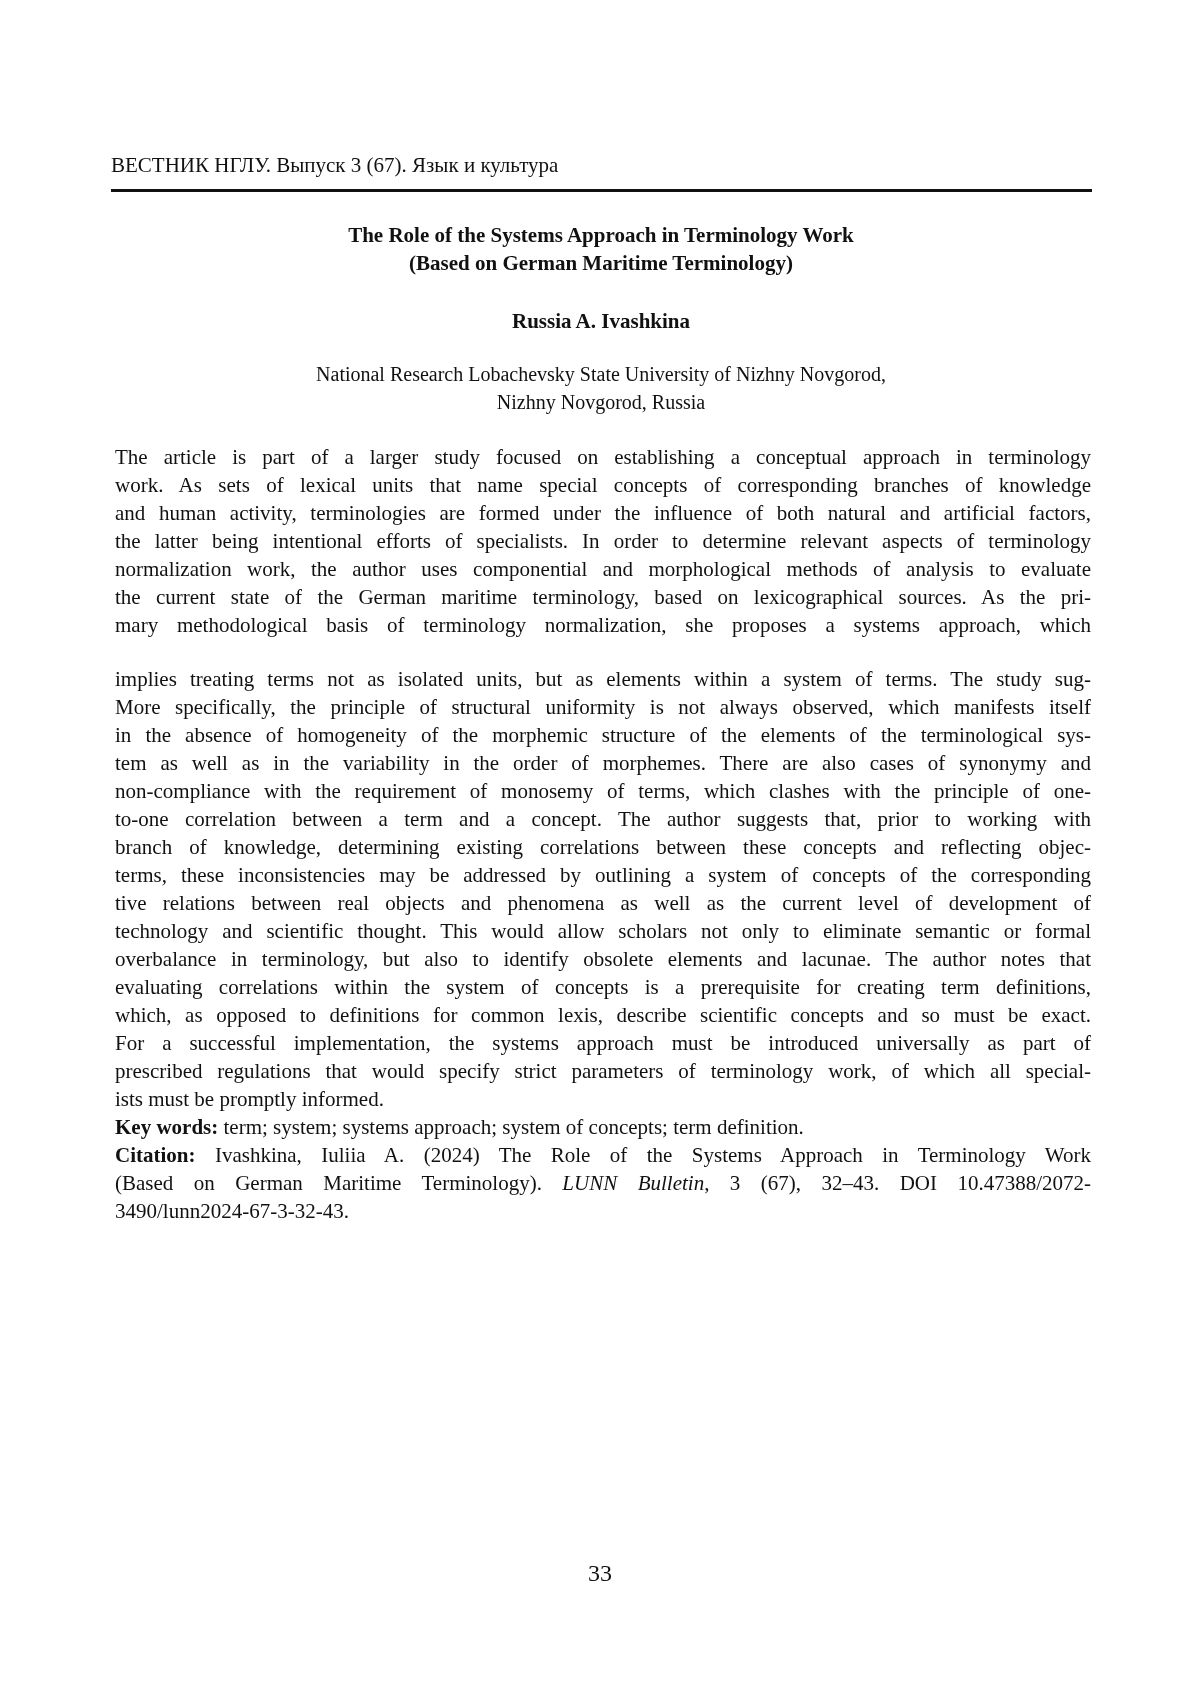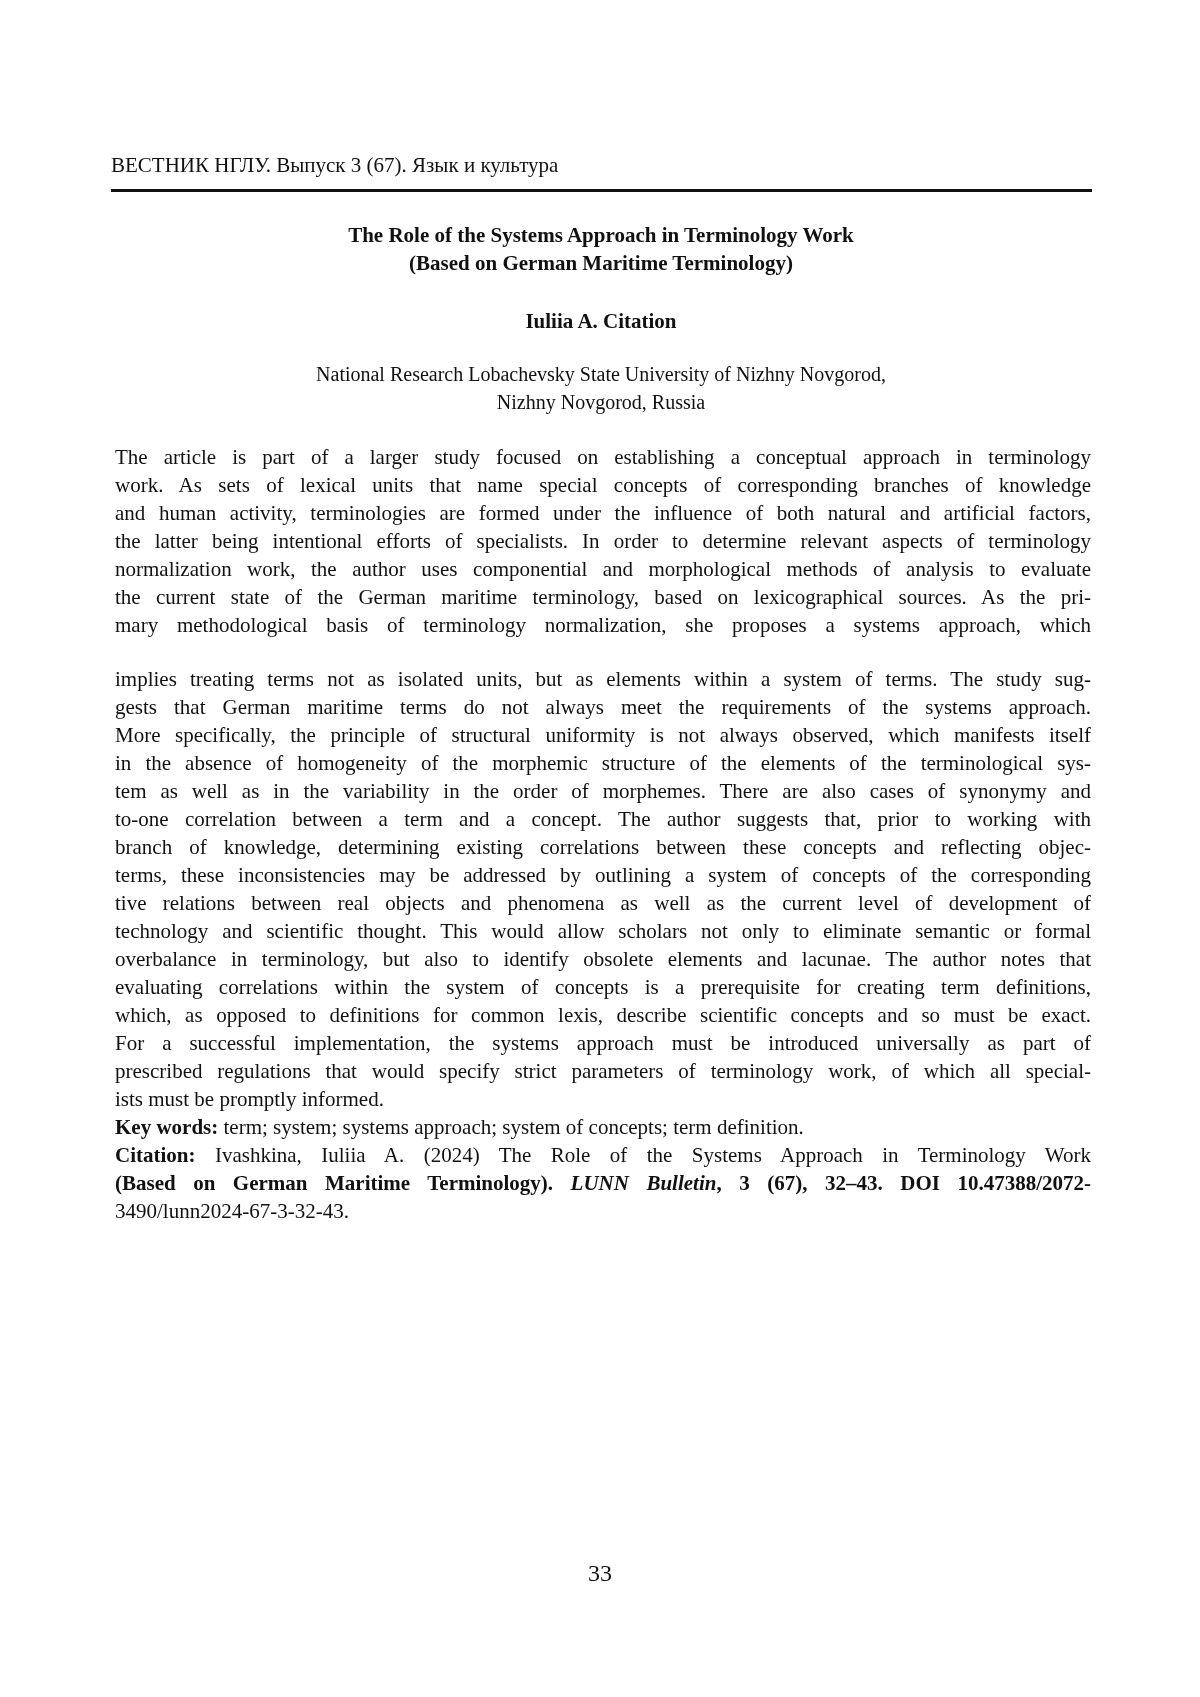--- a/index.html
+++ b/index.html
@@ -46,52 +46,52 @@
 <body>
 
 <div class="header">ВЕСТНИК НГЛУ. Выпуск 3 (67). Язык и культура</div>
 <div class="header-rule"></div>
 
 <div class="title">
   <div>The Role of the Systems Approach in Terminology Work</div>
   <div>(Based on German Maritime Terminology)</div>
 </div>
 
-<div class="author">Iuliia A. Citation</div>
+<div class="author">Russia A. Ivashkina</div>
 
 <div class="affil">
   <div>National Research Lobachevsky State University of Nizhny Novgorod,</div>
   <div>Nizhny Novgorod, Russia</div>
 </div>
 
 <div class="abstract">
   <div id="abstract-lines">
       <span class="line" style="white-space: normal; width: 976px;">The article is part of a larger study focused on establishing a conceptual approach in terminology</span>
       <span class="line" style="white-space: normal; width: 976px;">work. As sets of lexical units that name special concepts of corresponding branches of knowledge</span>
       <span class="line" style="white-space: normal; width: 976px;">and human activity, terminologies are formed under the influence of both natural and artificial factors,</span>
       <span class="line" style="white-space: normal; width: 976px;">the latter being intentional efforts of specialists. In order to determine relevant aspects of terminology</span>
       <span class="line" style="white-space: normal; width: 976px;">normalization work, the author uses componential and morphological methods of analysis to evaluate</span>
       <span class="line" style="white-space: normal; width: 976px;">the current state of the German maritime terminology, based on lexicographical sources. As the pri-</span>
       <span class="line" style="white-space: normal; width: 976px;">mary methodological basis of terminology normalization, she proposes a systems approach, which</span>
       <span class="line" style="white-space: normal; width: 976px; margin-top: 26px;">implies treating terms not as isolated units, but as elements within a system of terms. The study sug-</span>
-      <span class="line" style="white-space: normal; width: 976px;">gests that German maritime terms do not always meet the requirements of the systems approach.</span>
       <span class="line" style="white-space: normal; width: 976px;">More specifically, the principle of structural uniformity is not always observed, which manifests itself</span>
       <span class="line" style="white-space: normal; width: 976px;">in the absence of homogeneity of the morphemic structure of the elements of the terminological sys-</span>
       <span class="line" style="white-space: normal; width: 976px;">tem as well as in the variability in the order of morphemes. There are also cases of synonymy and</span>
+      <span class="line" style="white-space: normal; width: 976px;">non-compliance with the requirement of monosemy of terms, which clashes with the principle of one-</span>
       <span class="line" style="white-space: normal; width: 976px;">to-one correlation between a term and a concept. The author suggests that, prior to working with</span>
       <span class="line" style="white-space: normal; width: 976px;">branch of knowledge, determining existing correlations between these concepts and reflecting objec-</span>
       <span class="line" style="white-space: normal; width: 976px;">terms, these inconsistencies may be addressed by outlining a system of concepts of the corresponding</span>
       <span class="line" style="white-space: normal; width: 976px;">tive relations between real objects and phenomena as well as the current level of development of</span>
       <span class="line" style="white-space: normal; width: 976px;">technology and scientific thought. This would allow scholars not only to eliminate semantic or formal</span>
       <span class="line" style="white-space: normal; width: 976px;">overbalance in terminology, but also to identify obsolete elements and lacunae. The author notes that</span>
       <span class="line" style="white-space: normal; width: 976px;">evaluating correlations within the system of concepts is a prerequisite for creating term definitions,</span>
       <span class="line" style="white-space: normal; width: 976px;">which, as opposed to definitions for common lexis, describe scientific concepts and so must be exact.</span>
       <span class="line" style="white-space: normal; width: 976px;">For a successful implementation, the systems approach must be introduced universally as part of</span>
       <span class="line" style="white-space: normal; width: 976px;">prescribed regulations that would specify strict parameters of terminology work, of which all special-</span>
       <span class="line last" style="white-space: normal; width: 976px;">ists must be promptly informed.</span>
     </div>
   <span class="line last" style="white-space: normal; width: 976px;"><span class="b">Key words:</span><span> term; system; systems approach; system of concepts; term definition.</span></span>
   <span class="line" style="white-space: normal; width: 976px;"><span class="b">Citation:</span><span> Ivashkina, Iuliia A. (2024) The Role of the Systems Approach in Terminology Work</span></span>
-  <span class="line" style="white-space: normal; width: 976px; font-weight: bold;"><span>(Based on German Maritime Terminology). </span><span class="i">LUNN Bulletin</span><span>, 3 (67), 32–43. DOI 10.47388/2072-</span></span>
+  <span class="line" style="white-space: normal; width: 976px;"><span>(Based on German Maritime Terminology). </span><span class="i">LUNN Bulletin</span><span>, 3 (67), 32–43. DOI 10.47388/2072-</span></span>
   <span class="line last" style="white-space: normal; width: 976px;">3490/lunn2024-67-3-32-43.</span>
 </div>
 
 <div class="pagenum">33</div>
 
 </body></html>

